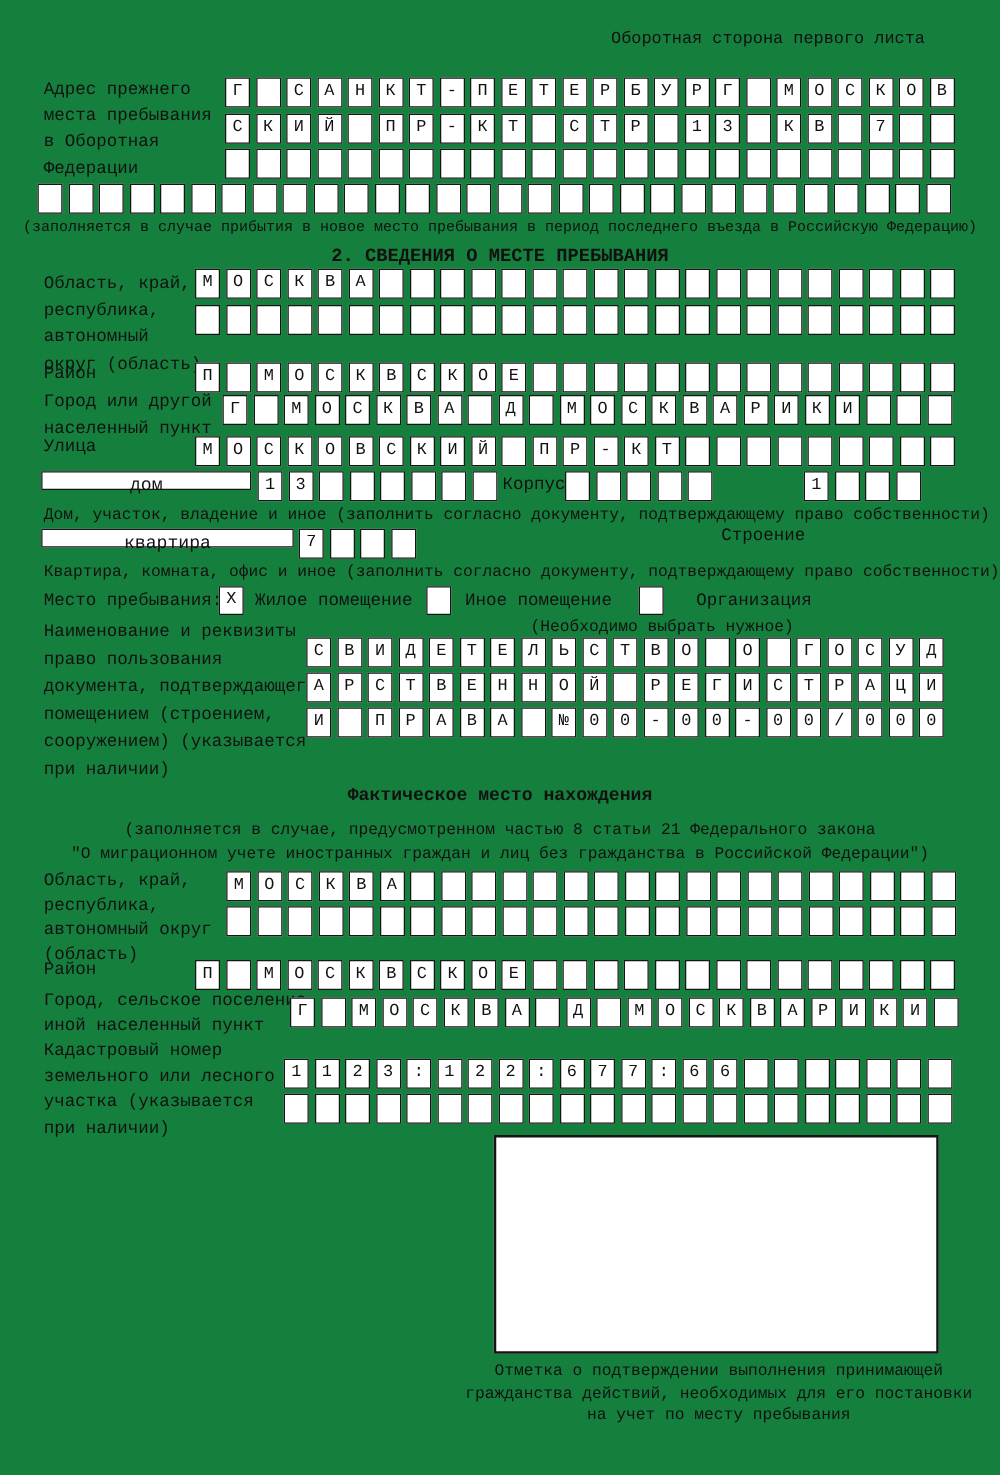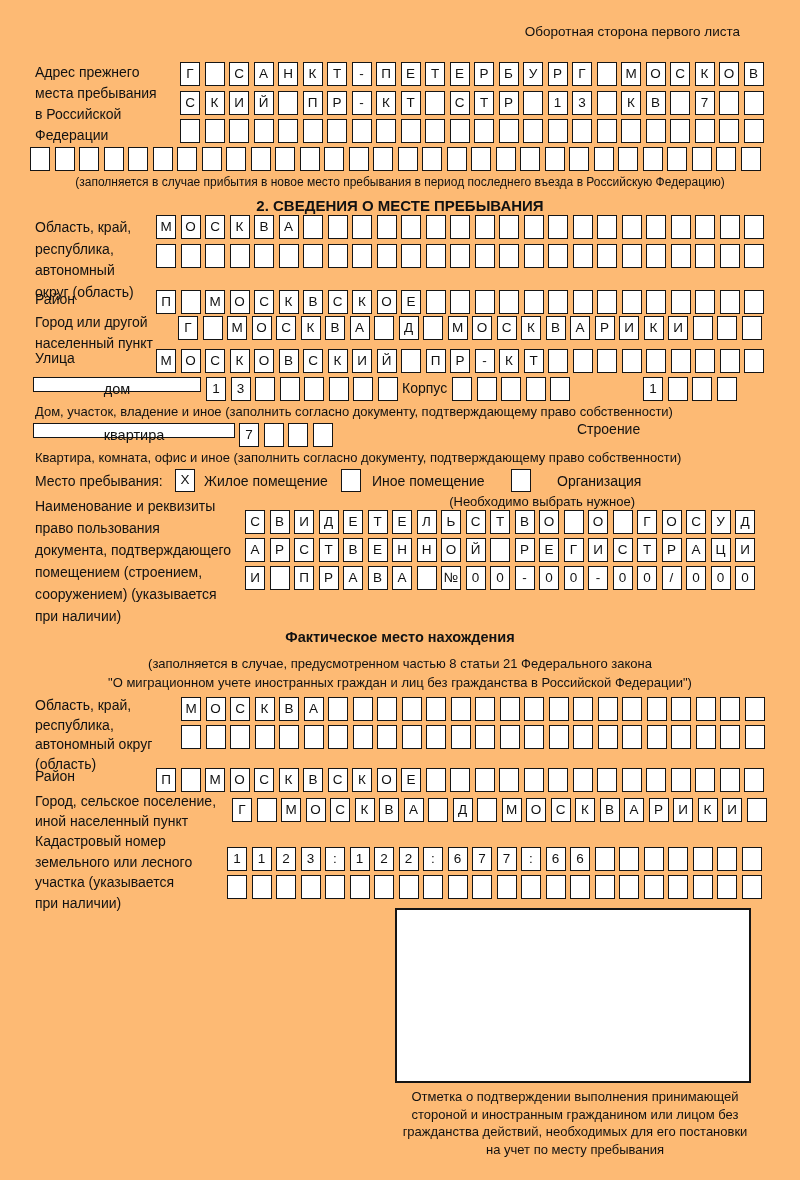--- a/index.html
+++ b/index.html
@@ -1,18 +1,18 @@
 <!DOCTYPE html>
 <html><head>
 <meta charset="utf-8">
 <style>
   html,body{margin:0;padding:0;background:#ffffff;}
   .page{
-    position:relative;width:800px;height:1180px;background:#fdba74;
-    font-family:Liberation Sans, sans-serif;color:#111;
+    position:relative;width:800px;height:1180px;background:#15803d;
+    font-family:Liberation Mono, monospace;color:#111;
     overflow:hidden;
   }
   .abs{position:absolute;}
   .grid{position:absolute;display:flex;gap:4.5px;}
   .cell{
     box-sizing:border-box;flex:0 0 20px;width:20px;height:24px;
     border:1.6px solid #151515;text-align:center;
     font-size:13.5px;line-height:21px;background:#fff;
   }
   .labelbox{
@@ -37,21 +37,21 @@
 </head>
 <body>
 
 <div class="page">
 
   <div class="abs caption" style="top:24px;right:60px;font-size:13.5px;">Оборотная сторона первого листа</div>
 
   <div class="abs lbl" style="left:35px;top:62px;">
     <div class="lbl-line">Адрес прежнего</div>
     <div class="lbl-line">места пребывания</div>
-    <div class="lbl-line">в Российской</div>
+    <div class="lbl-line">в Оборотная</div>
     <div class="lbl-line">Федерации</div>
   </div>
 
   <div class="grid" style="left:180px;top:62px;">
       <div class="cell">Г</div>
       <div class="cell"></div>
       <div class="cell">С</div>
       <div class="cell">А</div>
       <div class="cell">Н</div>
       <div class="cell">К</div>
@@ -612,18 +612,17 @@
       <div class="cell"></div>
       <div class="cell"></div>
       <div class="cell"></div>
       <div class="cell"></div>
       <div class="cell"></div>
     </div>
 
   <div class="stamp-box" style="left:395px;top:908px;width:356px;height:175px;"></div>
   <div class="abs stamp-caption" style="left:360px;top:1088px;width:430px;">
     <div>Отметка о подтверждении выполнения принимающей</div>
-    <div>стороной и иностранным гражданином или лицом без</div>
     <div>гражданства действий, необходимых для его постановки</div>
     <div>на учет по месту пребывания</div>
   </div>
 
 </div>
 
 </body></html>

